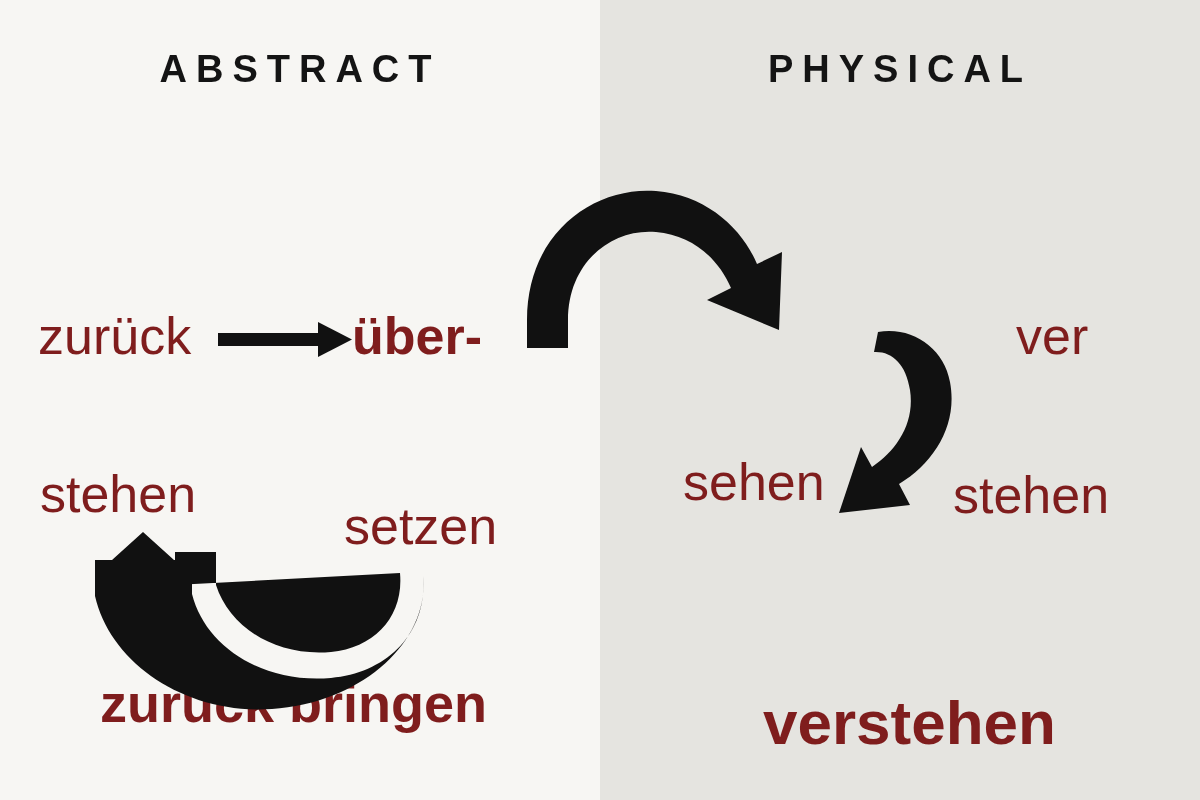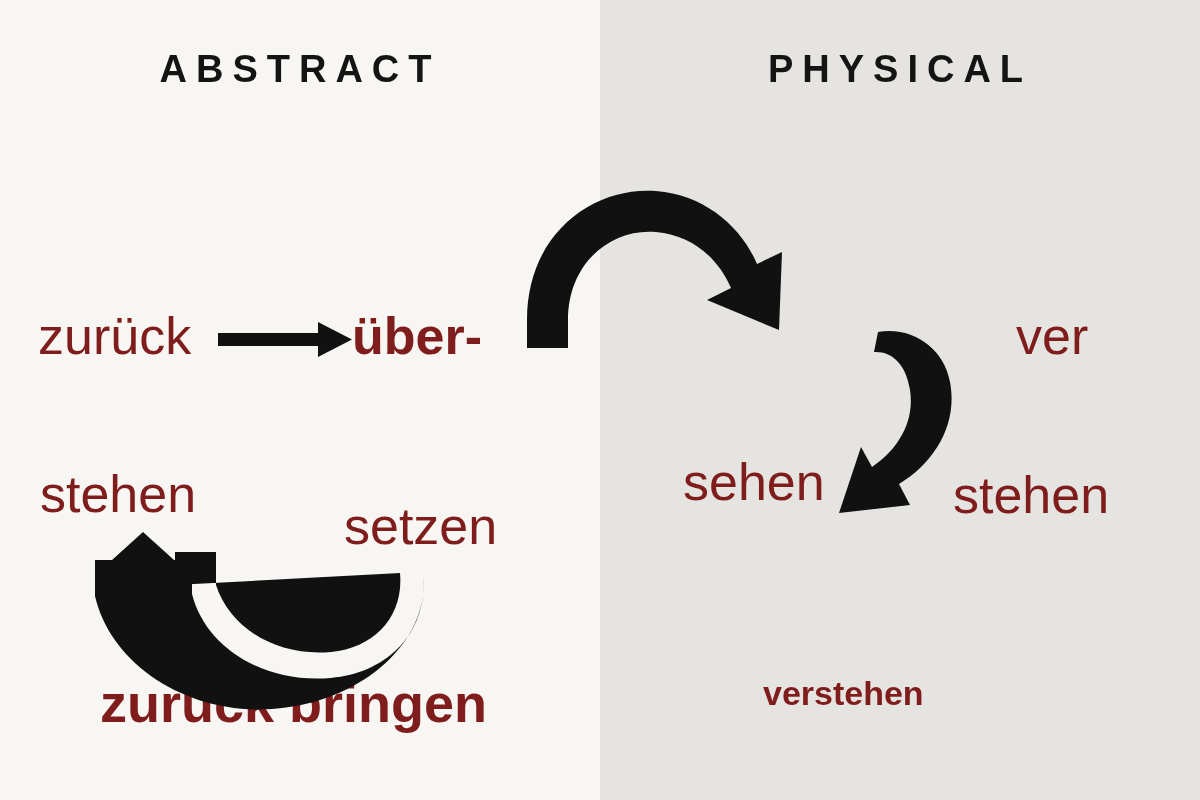--- a/index.html
+++ b/index.html
@@ -64,21 +64,21 @@
   
   #word-zurueck      { left: 38px;  top: 310px; }
   #word-ueber        { left: 352px; top: 310px; font-weight: bold; }
   #word-wieder       { left: 676px; top: 310px; }
   #word-ver          { left: 1016px;top: 310px; }
   #word-bringen      { left: 40px;  top: 468px; }
   #word-setzen       { left: 344px; top: 468px; margin-top: 32px; }
   #word-sehen        { left: 683px; top: 456px; }
   #word-stehen       { left: 953px; top: 469px; }
   #word-zurueckbringen { left: 100px; top: 676px; font-size: 54px; }
-  #word-verstehen    { left: 763px; top: 676px; font-size: 34px; }
+  #word-verstehen    { left: 763px; top: 692px; font-size: 62px; }
 
   svg.arrows {
     position: absolute;
     left: 0;
     top: 0;
     width: 1200px;
     height: 800px;
     pointer-events: none;
     overflow: visible;
   }

